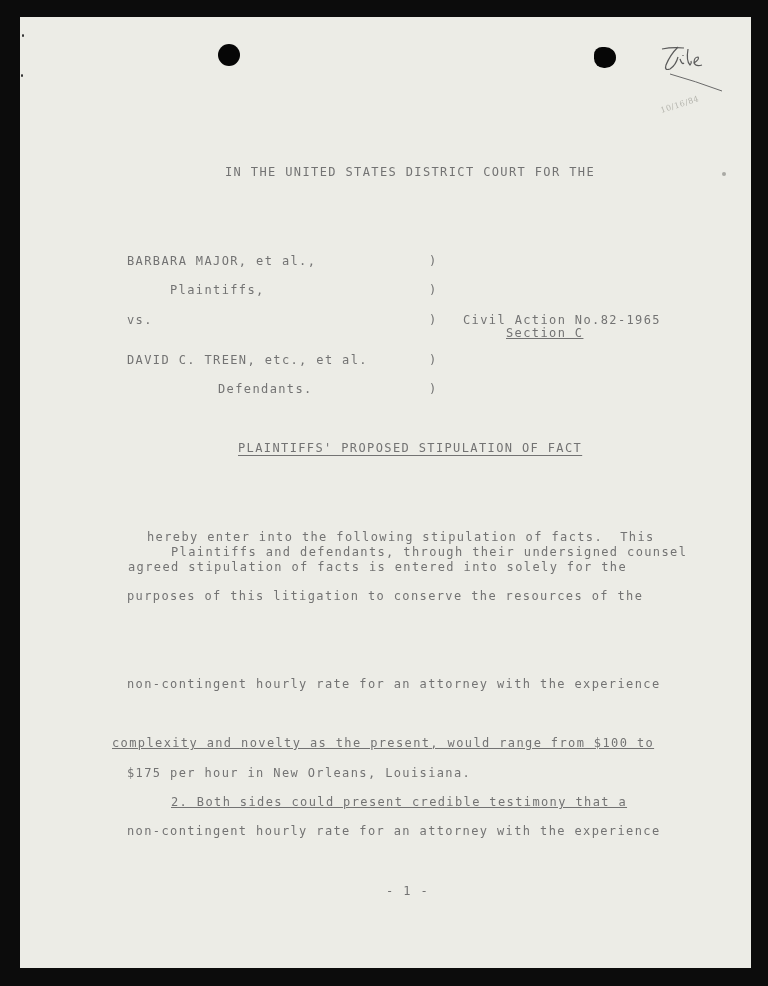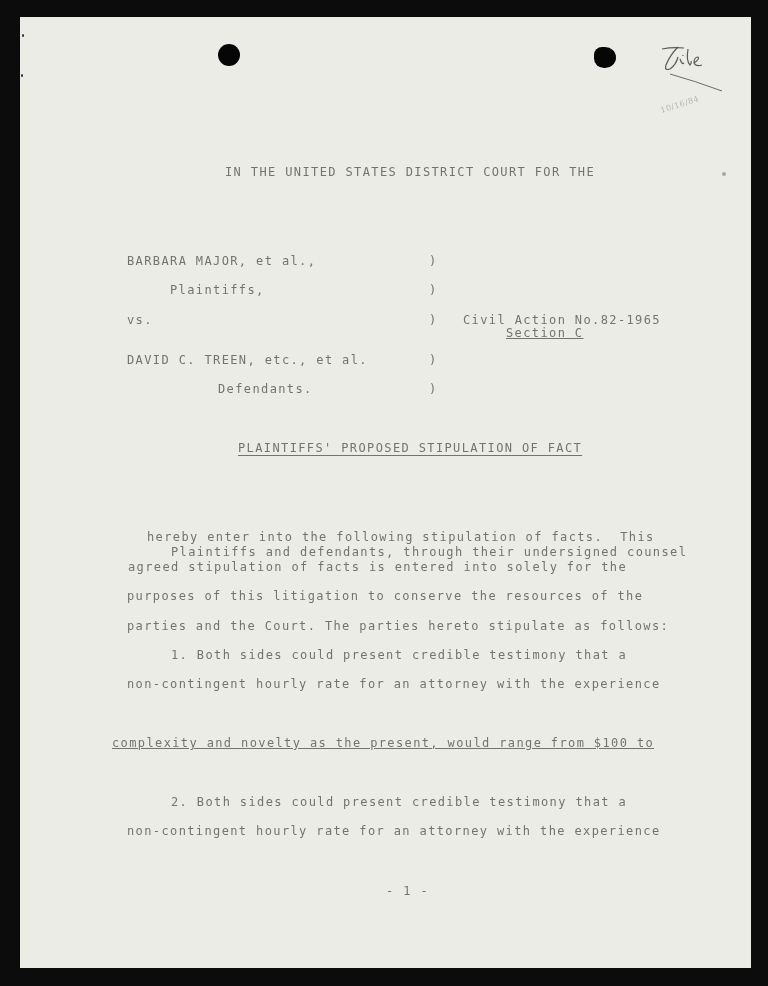--- a/index.html
+++ b/index.html
@@ -88,22 +88,21 @@
 
   <div class="line" style="left:150px; top:365px;padding-left:48px;">Defendants.</div>
   <div class="line" style="left:409px; top:365px;">)</div>
 
   <div class="line underline" style="left:218px; top:424px;">PLAINTIFFS' PROPOSED STIPULATION OF FACT</div>
 
   <div class="line" style="left:151px; top:484px;margin-top:44px;">Plaintiffs and defendants, through their undersigned counsel</div>
   <div class="line" style="left:107px; top:513px;margin-left:20px;">hereby enter into the following stipulation of facts.  This</div>
   <div class="line" style="left:108px; top:543px;">agreed stipulation of facts is entered into solely for the</div>
   <div class="line" style="left:107px; top:572px;">purposes of this litigation to conserve the resources of the</div>
-  <div class="line" style="left:107px; top:602px;">parties and the Court. The parties hereto stipulate as follows:</div>
-  <div class="line" style="left:151px; top:631px;">1. Both sides could present credible testimony that a</div>
   <div class="line" style="left:107px; top:660px;">non-contingent hourly rate for an attorney with the experience</div>
   <div class="line" style="left:92px; top:719px;text-decoration:underline;">complexity and novelty as the present, would range from $100 to</div>
-  <div class="line" style="left:151px; top:778px;">2. Both sides could present credible testimony that a</div>
+  <div class="line" style="left:107px; top:749px;">$175 per hour in New Orleans, Louisiana.</div>
+  <div class="line" style="left:151px; top:778px;text-decoration:underline;">2. Both sides could present credible testimony that a</div>
   <div class="line" style="left:107px; top:807px;">non-contingent hourly rate for an attorney with the experience</div>
 
   <div class="line" style="left:366px; top:867px;">- 1 -</div>
 
 </div>
 
 </body></html>

